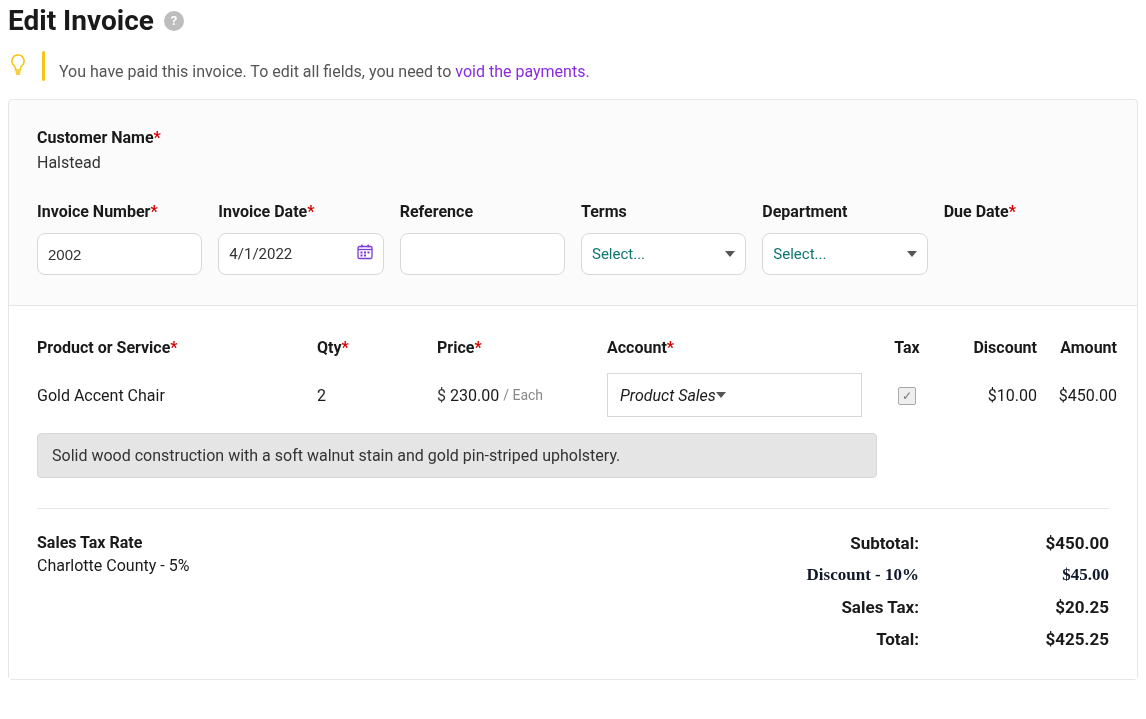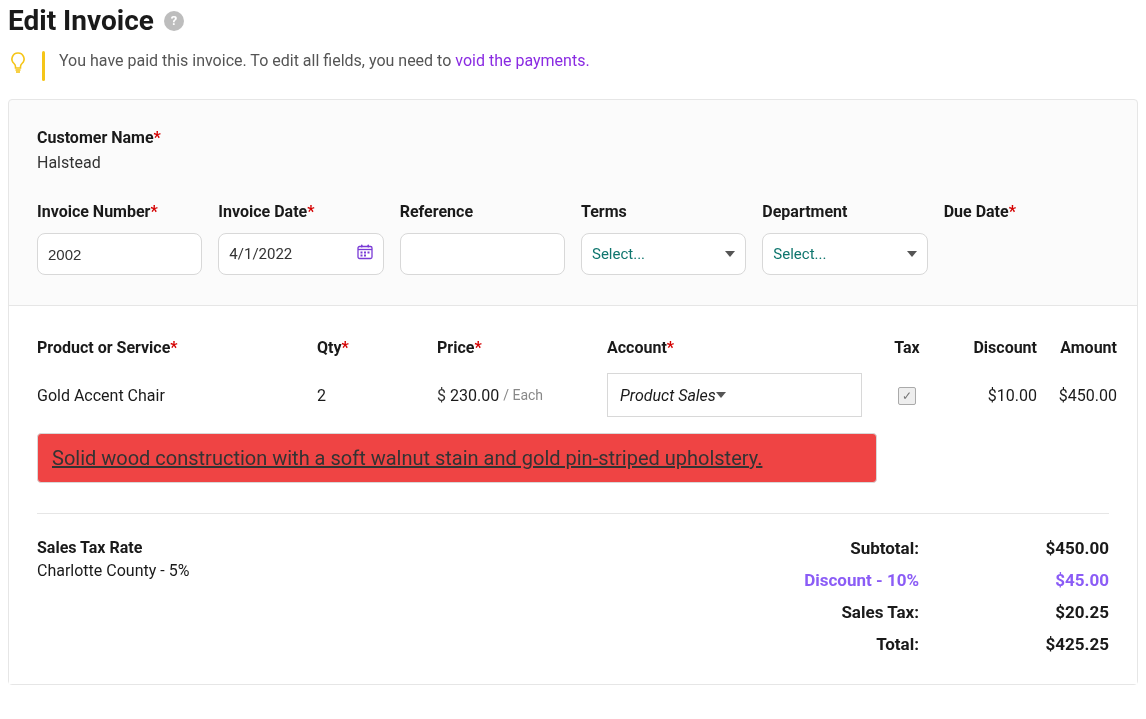--- a/index.html
+++ b/index.html
@@ -31,21 +31,21 @@
     display: inline-flex;
     align-items: center;
     justify-content: center;
     font-size: 13px;
     font-weight: 700;
     cursor: pointer;
   }
 
   .tip-bar {
     display: flex;
-    align-items: flex-start;
+    align-items: flex-end;
     gap: 14px;
     padding: 8px 0 18px 0;
   }
   .lightbulb {
     color: #f5c518;
   }
   .tip-divider {
     width: 3px;
     height: 30px;
     background: #f5c518;
@@ -148,21 +148,21 @@
   }
   .checkbox-box {
     width:18px; height:18px; border:1px solid #aaa; background:#eee;
     display:inline-flex; align-items:center; justify-content:center;
     border-radius:2px;
   }
   .checkmark { color:#777; font-size:12px; line-height:1; }
 
   .desc-box {
     border:1px solid #d8d8d8; border-radius:4px; padding:12px 14px;
-    font-size:20px; color:#333; width: 840px; background:#ef4444;text-decoration:underline;
+    font-size:16px; color:#333; width: 840px; background:#e5e5e5;
   }
 
   hr.sep {
     border: none;
     border-top: 1px solid #e6e6e6;
     margin: 30px 0 24px 0;
   }
 
   .totals-area {
     display:flex; justify-content:space-between; align-items:flex-start;
@@ -172,21 +172,21 @@
   .totals {
     display:grid;
     grid-template-columns: auto 150px;
     row-gap: 12px;
     column-gap: 40px;
     text-align: right;
     font-size:17px;
   }
   .totals .tlabel { font-weight:700; }
   .totals .tval { font-weight:700; }
-  .muted { color:#8b5cf6; }
+  .muted { color:#0f172a;font-family:Liberation Serif, serif; }
 </style>
 </head>
 <body>
 
 <div class="page-title-row">
   <h1 class="page-title">Edit Invoice</h1>
   <span class="help-icon">?</span>
 </div>
 
 <div class="tip-bar">

